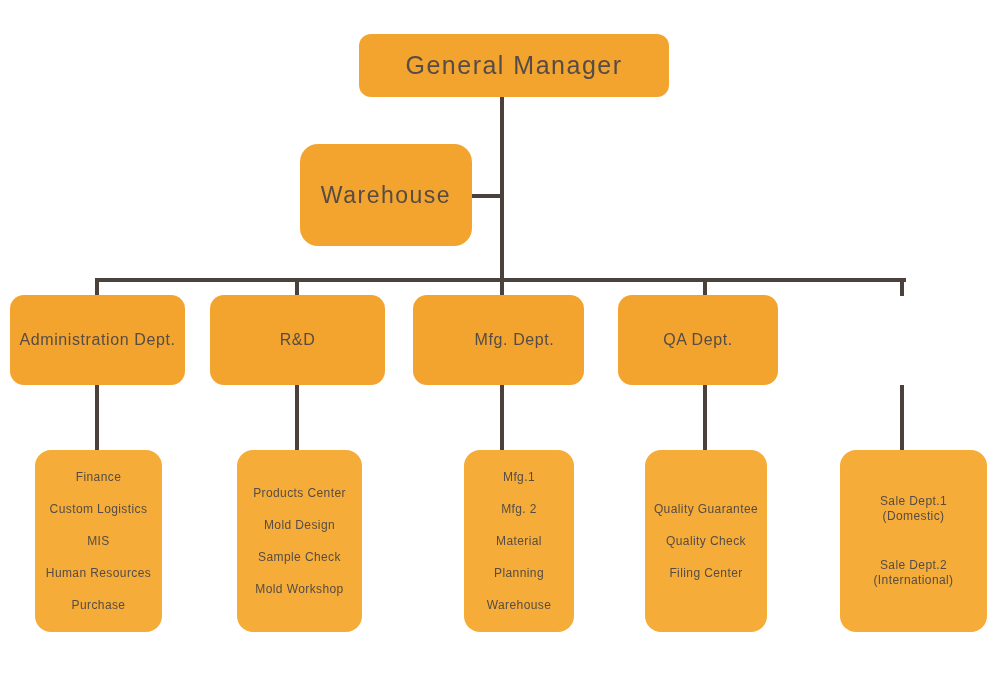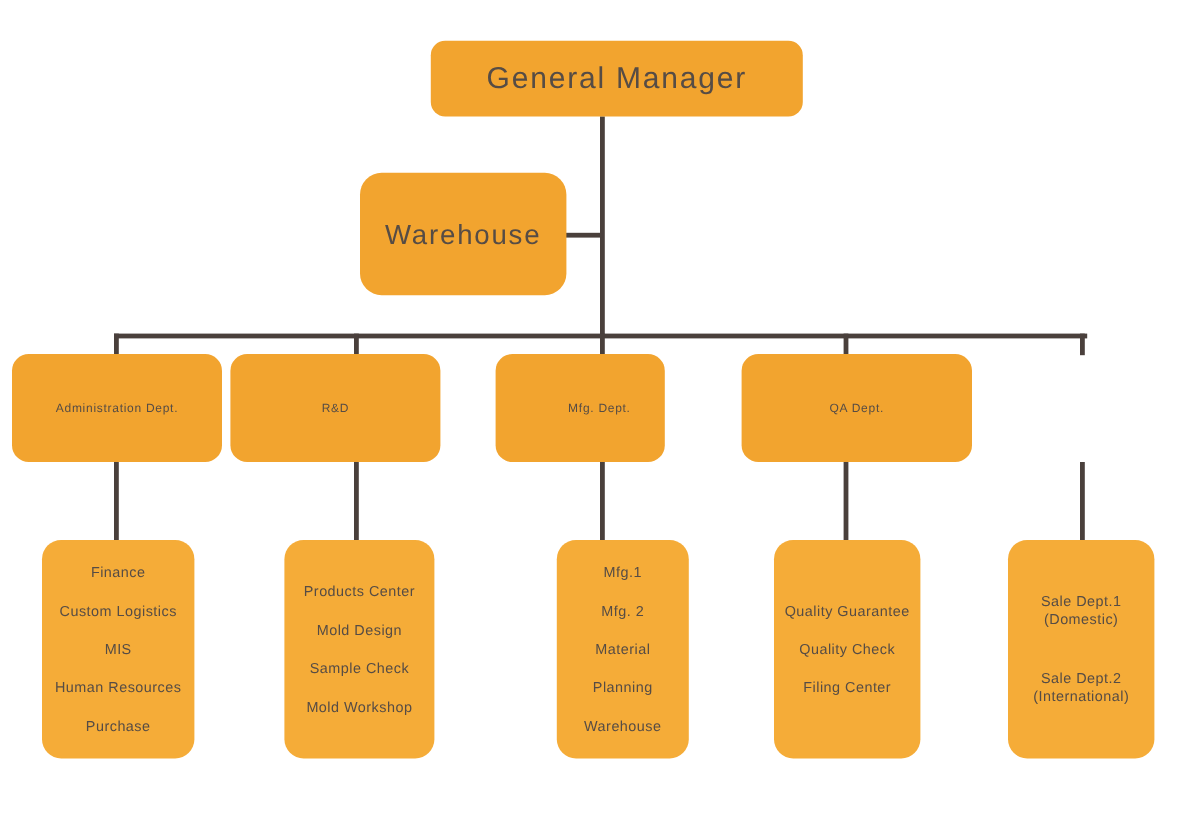--- a/index.html
+++ b/index.html
@@ -22,42 +22,42 @@
     background:var(--box-top);
     display:flex;align-items:center;justify-content:center;
     text-align:center;
     color:var(--text);
     box-sizing:border-box;
   }
   .node.sub{background:var(--box-sub);}
   .line{position:absolute;background:var(--line);}
   .gm{left:347px;top:34px;width:310px;height:63px;border-radius:12px;font-size:25px;letter-spacing:1.5px;margin-left:12px;}
   .sup{left:300px;top:144px;width:172px;height:102px;border-radius:18px;font-size:23px;letter-spacing:1.5px;}
-  .dept{top:295px;height:90px;border-radius:14px;font-size:10px;letter-spacing:0.6px;}
+  .dept{top:295px;height:90px;border-radius:14px;font-size:16px;letter-spacing:0.6px;}
   .dept-admin{left:10px;width:175px;}
-  .dept-rd{left:192px;width:175px;}
-  .dept-mfg{left:413px;width:141px;padding-left:32px;}
-  .dept-qa{left:618px;width:192px;}
+  .dept-rd{left:210px;width:175px;}
+  .dept-mfg{left:413px;width:171px;padding-left:32px;}
+  .dept-qa{left:618px;width:160px;}
   .dept-sales{left:815px;width:175px;}
   .subbox{
     top:450px;height:182px;border-radius:16px;
     font-size:12px;line-height:13px;letter-spacing:0.4px;
     flex-direction:column;
   }
   .subbox .items{
     display:flex;flex-direction:column;align-items:center;justify-content:center;
     gap:19px;width:100%;height:100%;
   }
   .subbox .items.grouped{gap:36px;}
   .subbox .group{display:flex;flex-direction:column;align-items:center;gap:2px;}
   .sub-admin{left:35px;width:127px;}
   .sub-rd{left:237px;width:125px;}
   .sub-mfg{left:464px;width:110px;}
   .sub-qa{left:645px;width:122px;}
-  .sub-sales{left:840px;width:122px;justify-content:center;}
+  .sub-sales{left:840px;width:147px;justify-content:center;}
   
   .trunk-v{left:500px;top:97px;width:4px;height:184px;}
   .sup-h{left:470px;top:194px;width:32px;height:4px;}
   .main-h{left:95px;top:278px;width:811px;height:4px;}
   .stub{width:4px;}
   .stub-top{top:278px;height:18px;}
   .stub-bottom{top:385px;height:65px;}
   .x-admin{left:95px;}
   .x-rd{left:295px;}
   .x-mfg{left:500px;}

